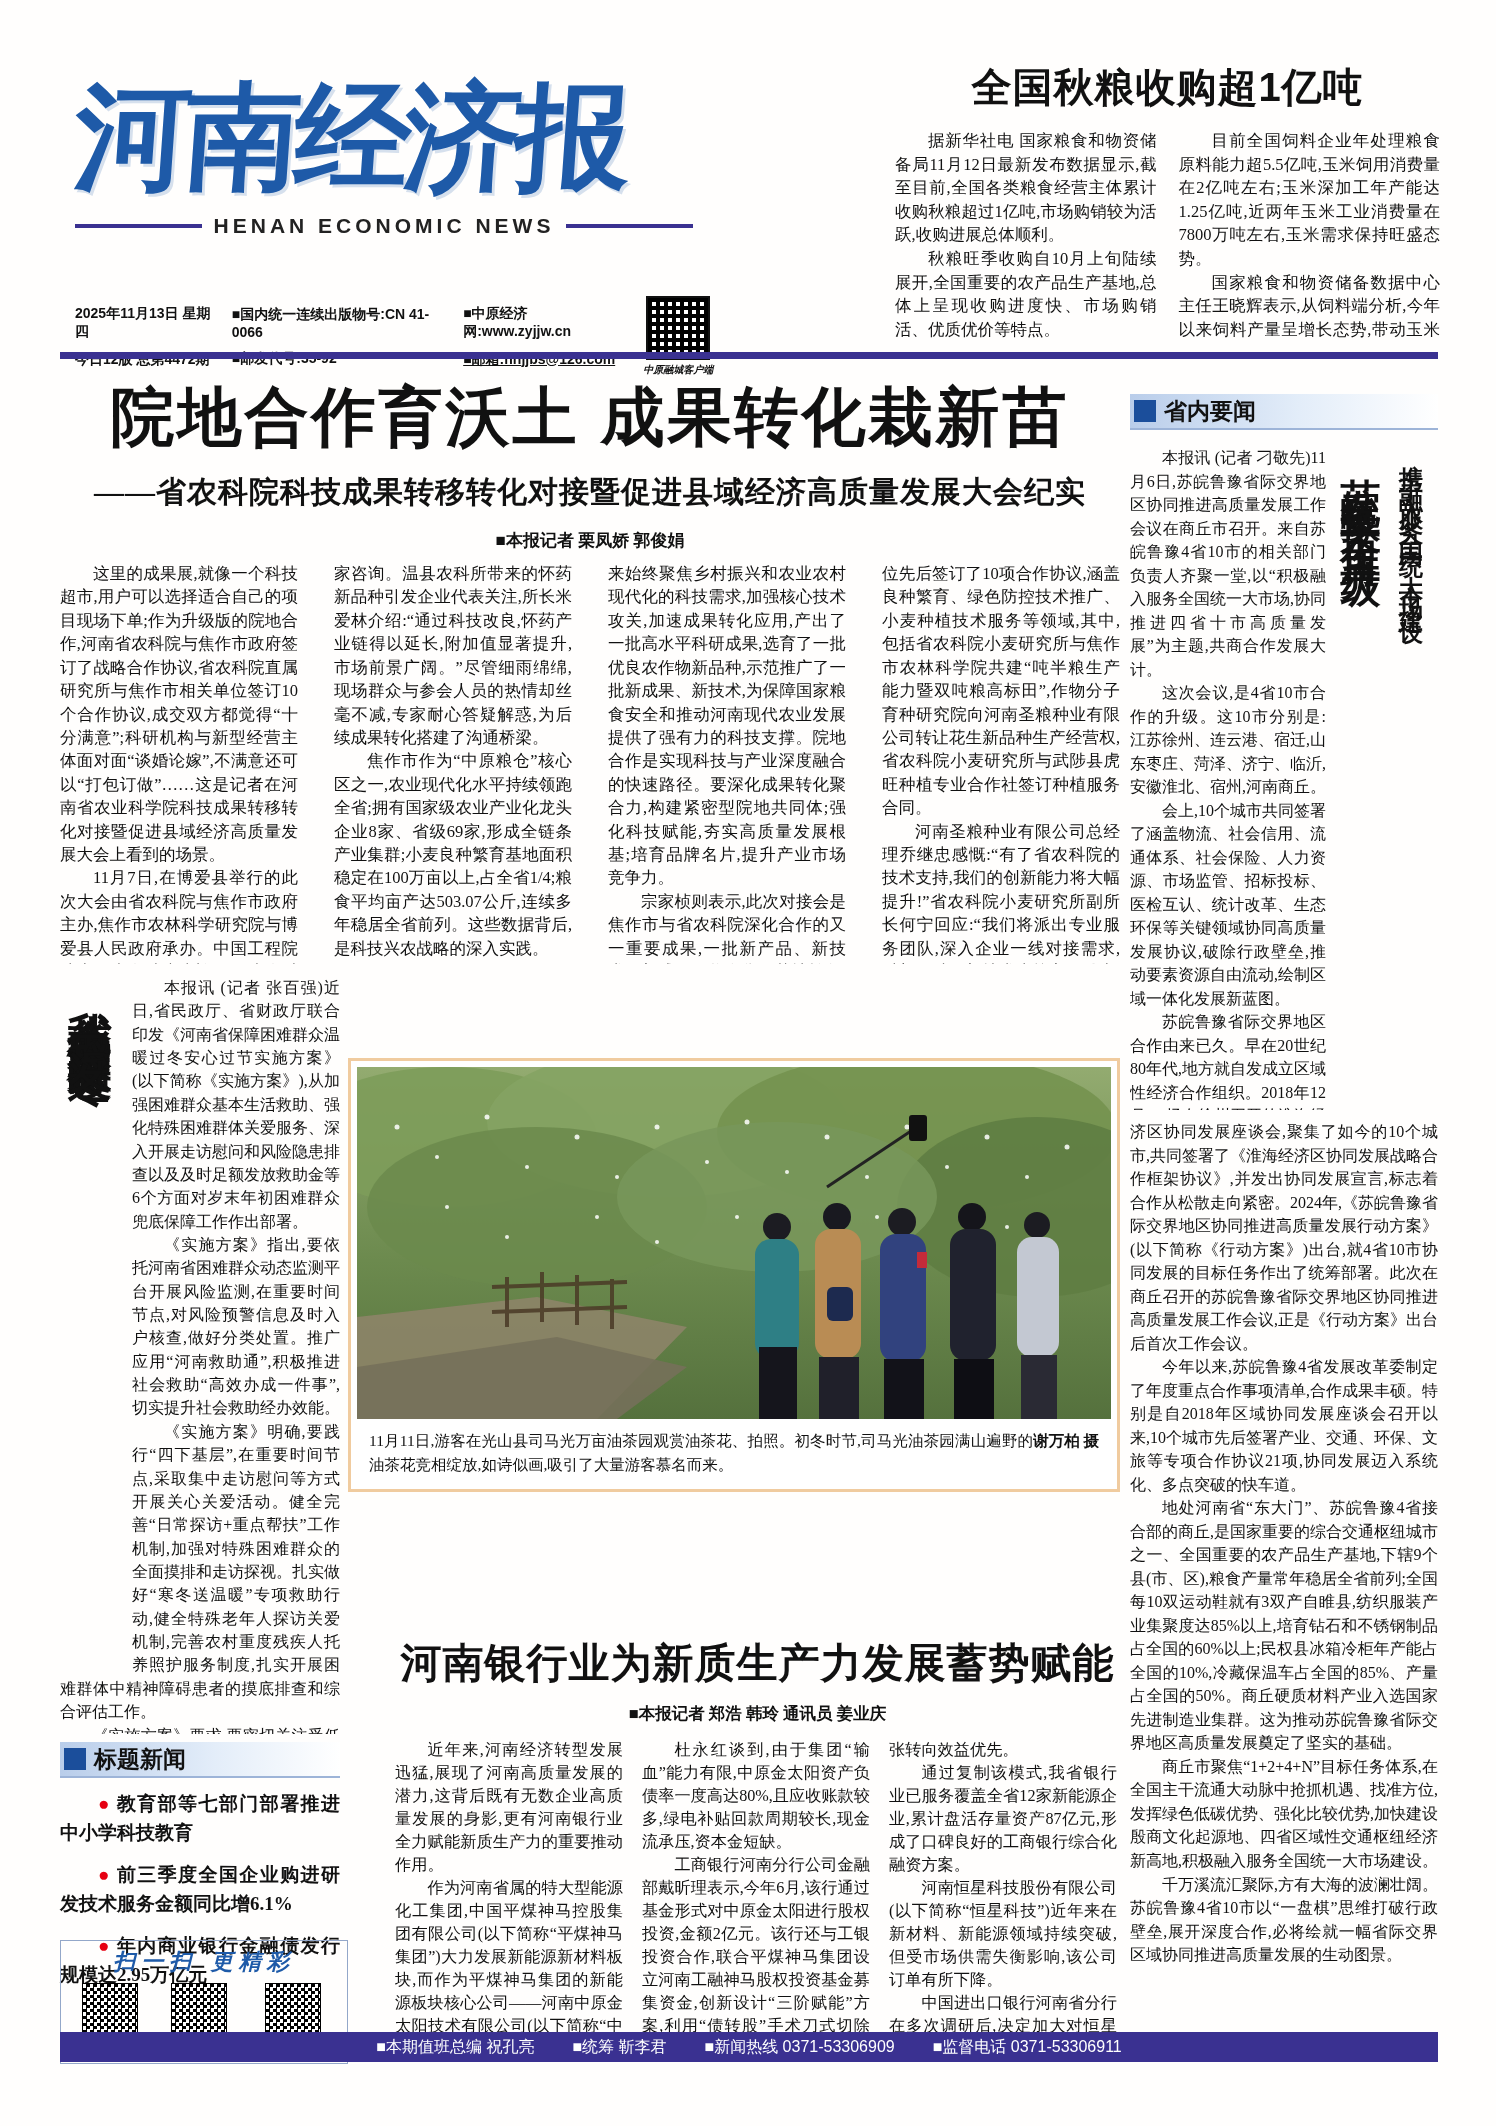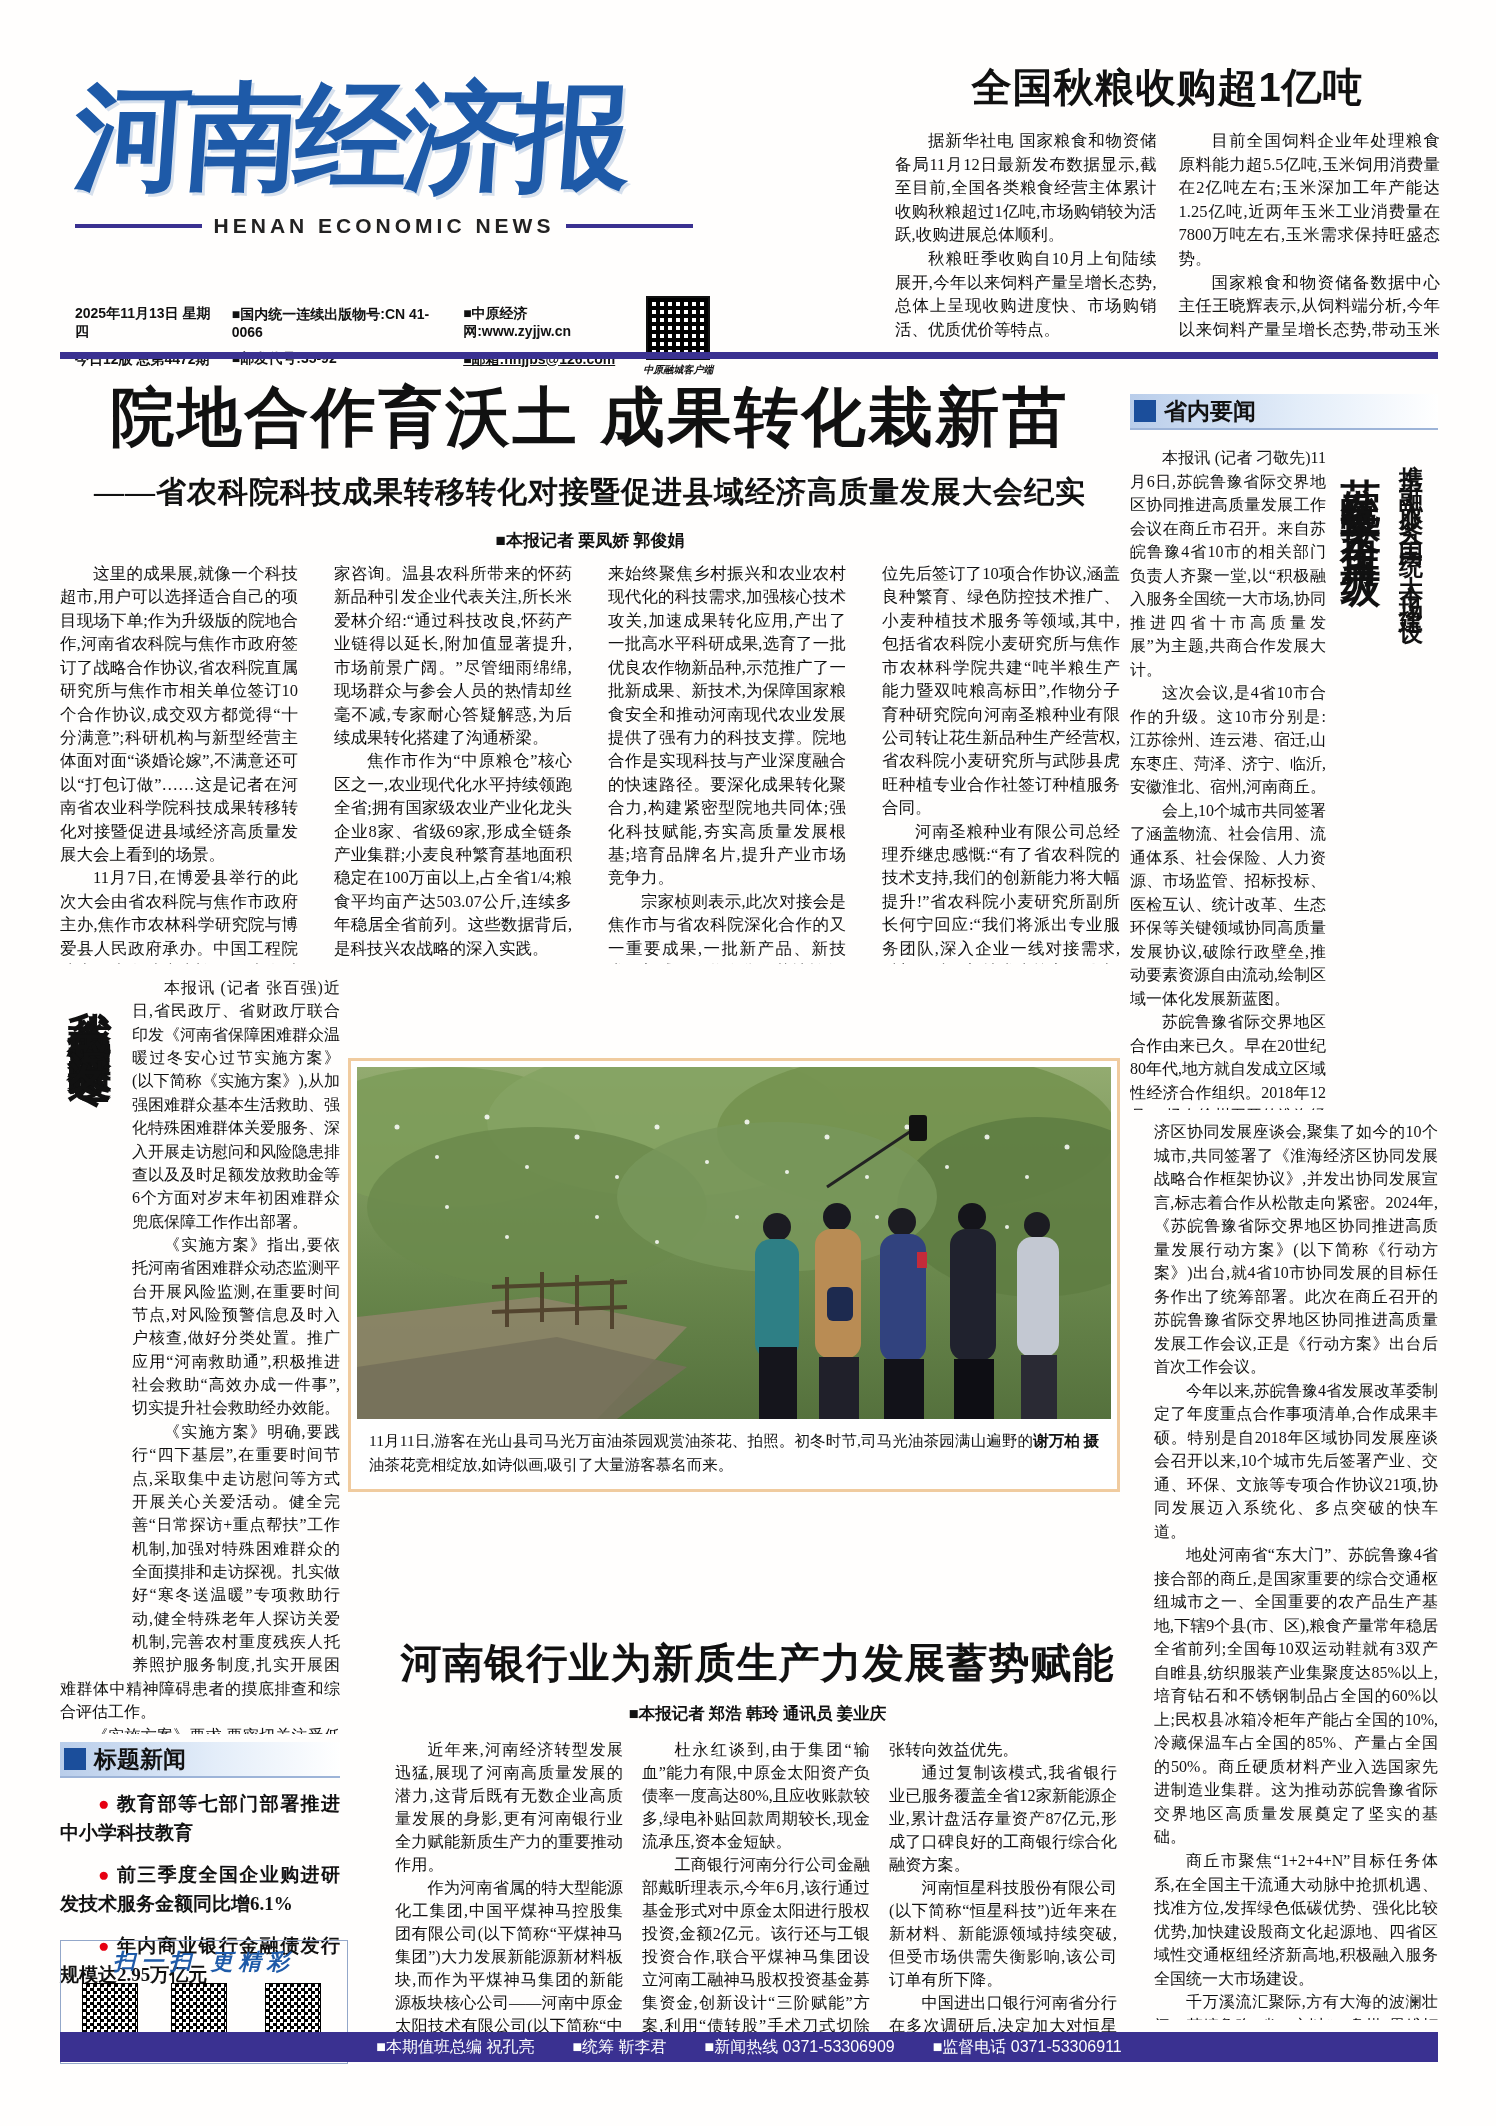--- a/index.html
+++ b/index.html
@@ -88,21 +88,21 @@
   .bank .bcol{width:228px;height:300px;overflow:hidden;font-size:16.2px;line-height:1.42;}
   
   .side{position:absolute;left:1130px;top:394px;width:308px;height:1636px;overflow:hidden;}
   .side-top{display:flex;gap:8px;margin-top:16px;}
   .side-narrow{width:196px;font-size:16px;line-height:1.47;height:664px;overflow:hidden;}
   .side-heads{display:flex;gap:6px;height:664px;}
   .side-big{writing-mode:vertical-rl;text-orientation:upright;font-family:"Liberation Sans","DejaVu Sans",sans-serif;
             font-weight:bold;font-size:40px;letter-spacing:9px;}
   .side-kicker{writing-mode:vertical-rl;text-orientation:upright;font-size:24px;letter-spacing:11px;
                font-weight:bold;font-family:"Liberation Serif",serif;}
-  .side-wide{margin-top:10px;font-size:16px;line-height:1.47;height:900px;overflow:hidden;margin-left:24px;}
+  .side-wide{margin-top:10px;font-size:16px;line-height:1.47;height:900px;overflow:hidden;}
 </style>
 </head>
 <body>
 
 <div class="page">
 
   <div class="masthead">
     <div class="mast-title">河南经济报</div>
     <div class="en-row">
       <div class="en-rule"></div>
@@ -127,21 +127,21 @@
     <div class="qr-wrap">
       <div class="qr"></div>
       <div class="qr-cap">中原融城客户端</div>
     </div>
   </div>
 
   <div class="grain">
     <h2>全国秋粮收购超1亿吨</h2>
     <div class="body">
         <p class="para">据新华社电 国家粮食和物资储备局11月12日最新发布数据显示,截至目前,全国各类粮食经营主体累计收购秋粮超过1亿吨,市场购销较为活跃,收购进展总体顺利。</p>
-        <p class="para">秋粮旺季收购自10月上旬陆续展开,今年以来饲料产量呈增长态势,总体上呈现收购进度快、市场购销活、优质优价等特点。</p>
+        <p class="para">秋粮旺季收购自10月上旬陆续展开,全国重要的农产品生产基地,总体上呈现收购进度快、市场购销活、优质优价等特点。</p>
         <p class="para">目前全国饲料企业年处理粮食原料能力超5.5亿吨,玉米饲用消费量在2亿吨左右;玉米深加工年产能达1.25亿吨,近两年玉米工业消费量在7800万吨左右,玉米需求保持旺盛态势。</p>
         <p class="para">国家粮食和物资储备数据中心主任王晓辉表示,从饲料端分析,今年以来饲料产量呈增长态势,带动玉米需求增加。从加工端看,新季玉米上市以来,深加工企业开工率环比提高。监测显示,11月上旬全国淀粉加工企业开工率在66%左右,月环比提高6个百分点。</p>
       </div>
   </div>
 
   <div class="top-rule"></div>
 
   <div class="lead-head">
     <h1>院地合作育沃土  成果转化栽新苗</h1>
     <div class="lead-deck">——省农科院科技成果转移转化对接暨促进县域经济高质量发展大会纪实</div>

